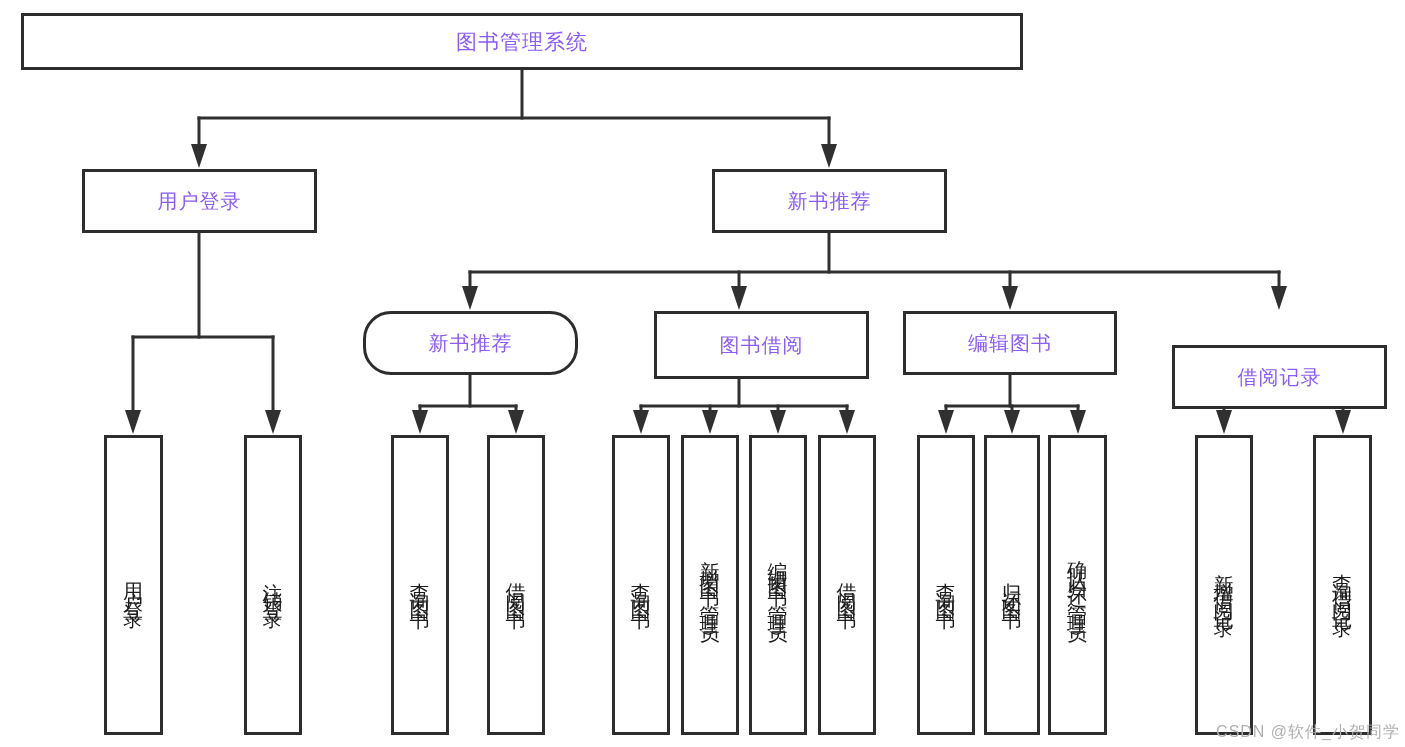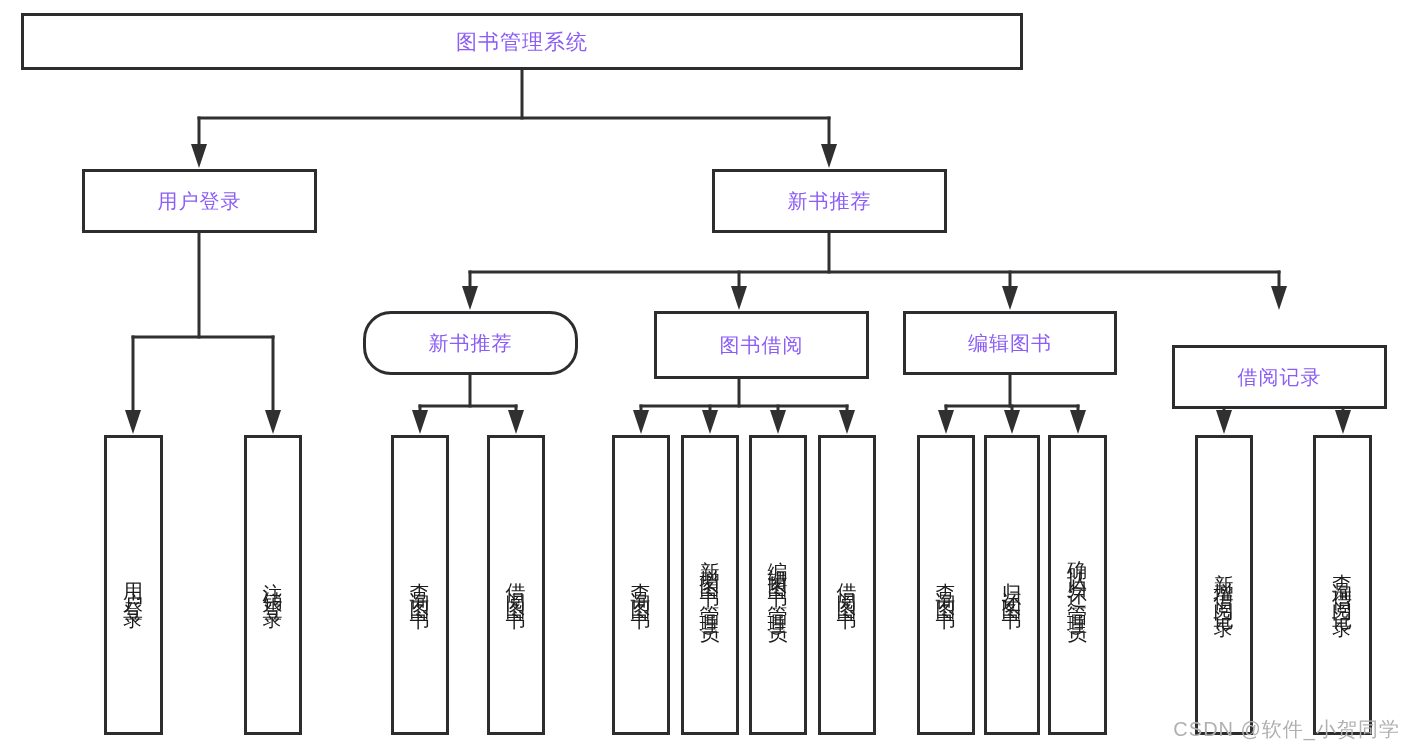--- a/index.html
+++ b/index.html
@@ -44,21 +44,21 @@
     color: #1c1c1c;
     letter-spacing: 9px;
     line-height: 1;
     white-space: nowrap;
   }
   .root-box .label-h { font-size: 21px; }
   .watermark {
     position: absolute;
     right: 5px;
     bottom: 4px;
-    font-size: 20px;
+    font-size: 16px;
     color: #b0b0b0;
     letter-spacing: 1px;
     z-index: 5;
     white-space: nowrap;
     margin-top: 36px;
   }
 </style>
 </head>
 <body>
 

